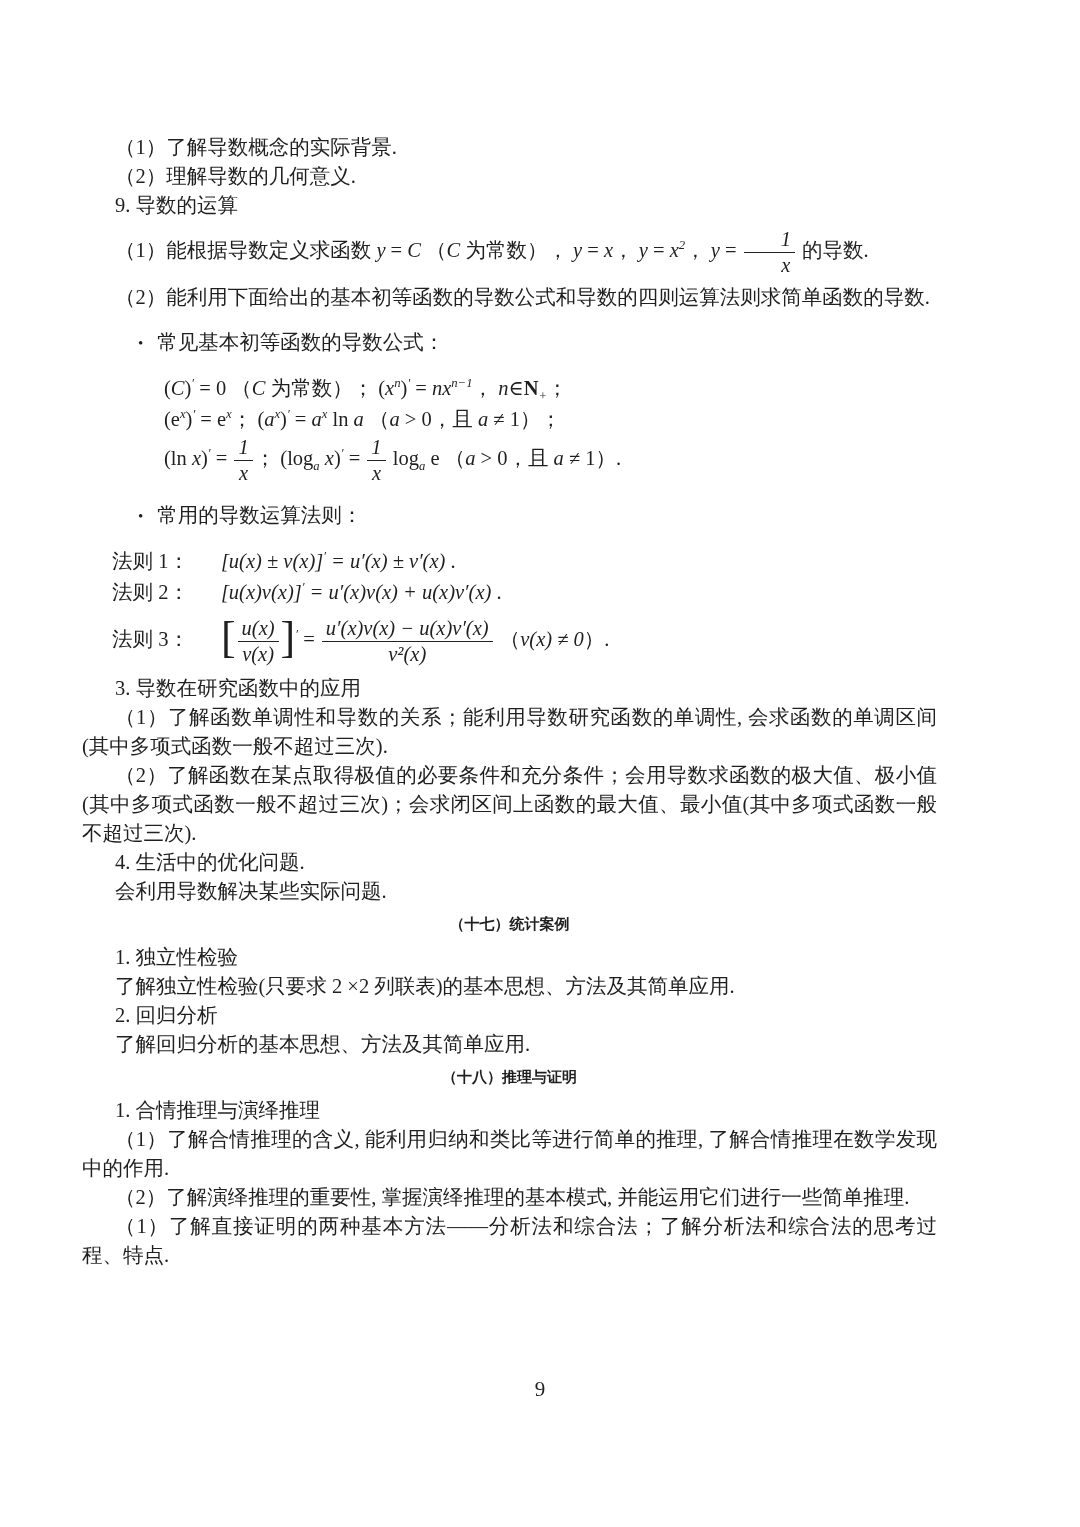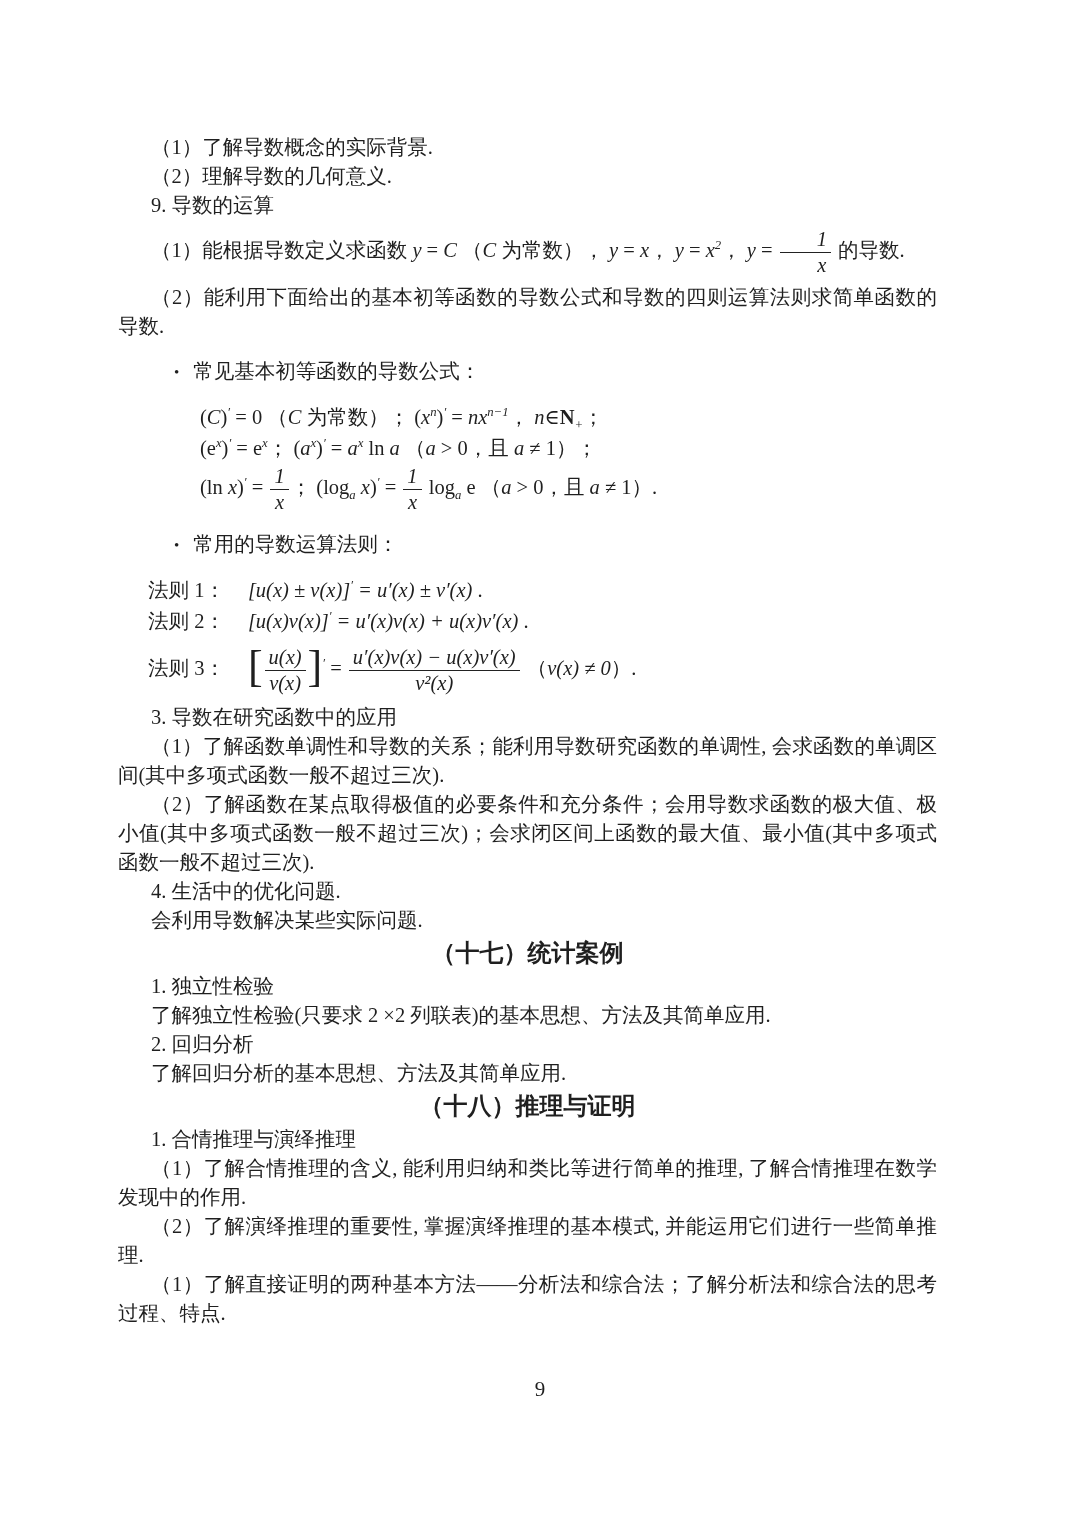--- a/index.html
+++ b/index.html
@@ -6,34 +6,34 @@
   .page{
     position:relative;
     width:1080px;height:1527px;
     margin:0 auto;
     background:#ffffff;
     color:#1f1f1f;
     font-family:"Liberation Serif","DejaVu Serif",serif;
     font-size:20.5px;
     line-height:29px;
     box-sizing:border-box;
-    padding:133px 143px 0 118px;
+    padding:133px 143px 0 82px;
     overflow:hidden;
   }
   .para{margin:0;text-align:justify;}
   .indent{text-indent:33px;}
   .mathline{margin:8px 0 6px 0;}
   .bullet-line{padding-left:40px;margin:16px;}
   .bullet{display:inline-block;margin-right:14px;font-size:15px;vertical-align:1px;}
   .formula-block{margin-left:82px;}
   .formula{margin:2px 0;}
   .rule-line{padding-left:30px;margin:2px 0;}
-  .rule-label{display:inline-block;margin-right:23px;}
+  .rule-label{display:inline-block;margin-right:32px;}
   .rule3{margin:10px 0 8px 0;}
-  .heading{text-align:center;font-weight:bold;font-size:24px;margin:3px 0;line-height:31px;}
+  .heading{text-align:center;font-weight:bold;font-size:15px;margin:3px 0;line-height:31px;}
   .m{font-style:italic;}
   .t{font-style:normal;}
   .s{font-weight:bold;}
   sup{font-size:0.62em;font-style:italic;line-height:0;}
   sub{font-size:0.62em;font-style:italic;line-height:0;}
   .frac{
     display:inline-block;vertical-align:middle;text-align:center;
     line-height:1.12;font-style:italic;padding:0 2px;
   }
   .frac .num{display:block;border-bottom:1.4px solid #222;padding:0 4px 1px 4px;}

